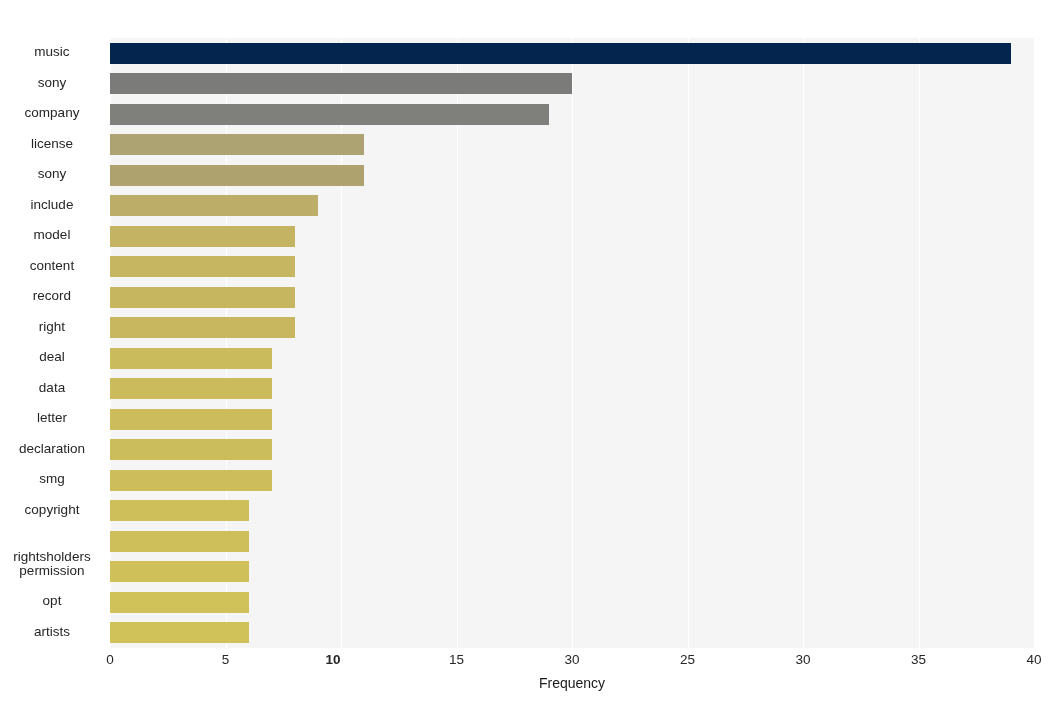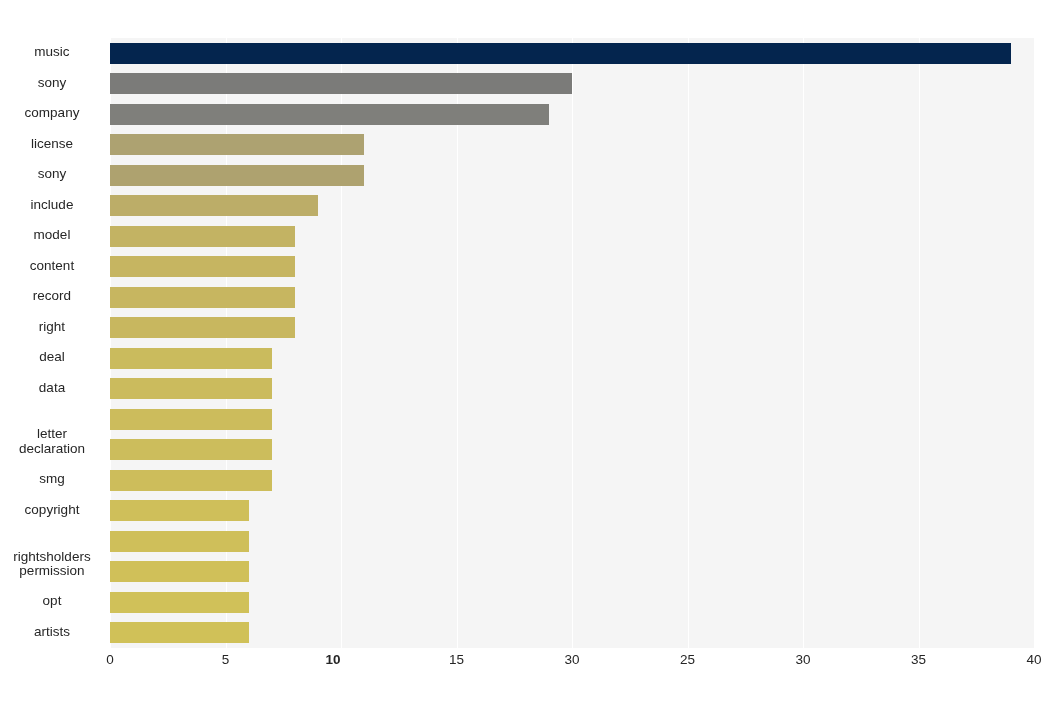--- a/index.html
+++ b/index.html
@@ -205,21 +205,21 @@
       <div class="y-tick-label" style="top: 67.25px;">company</div>
       <div class="y-tick-label" style="top: 97.75px; margin-left: 39px;">license</div>
       <div class="y-tick-label" style="top: 128.25px;">sony</div>
       <div class="y-tick-label" style="top: 158.75px;">include</div>
       <div class="y-tick-label" style="top: 189.25px;">model</div>
       <div class="y-tick-label" style="top: 219.75px;">content</div>
       <div class="y-tick-label" style="top: 250.25px; padding-left: 32px;">record</div>
       <div class="y-tick-label" style="top: 280.75px;">right</div>
       <div class="y-tick-label" style="top: 311.25px;">deal</div>
       <div class="y-tick-label" style="top: 341.75px;">data</div>
-      <div class="y-tick-label" style="top: 372.25px; margin-top: 16px;">letter</div>
+      <div class="y-tick-label" style="top: 372.25px;">letter</div>
       <div class="y-tick-label" style="top: 402.75px;">declaration</div>
       <div class="y-tick-label" style="top: 433.25px;">smg</div>
       <div class="y-tick-label" style="top: 463.75px;">copyright</div>
       <div class="y-tick-label" style="top: 511px;">rightsholders</div>
       <div class="y-tick-label" style="top: 524.75px;">permission</div>
       <div class="y-tick-label" style="top: 555.25px;">opt</div>
       <div class="y-tick-label" style="top: 585.75px;">artists</div>
     </div>
 
   <div id="x-axis-labels">
@@ -227,14 +227,15 @@
       <div class="x-tick-label" style="left: 115.5px;">5</div>
       <div class="x-tick-label" style="left: 223px; font-weight: bold;">10</div>
       <div class="x-tick-label" style="left: 346.5px;">15</div>
       <div class="x-tick-label" style="left: 462px;">30</div>
       <div class="x-tick-label" style="left: 577.5px;">25</div>
       <div class="x-tick-label" style="left: 693px;">30</div>
       <div class="x-tick-label" style="left: 808.5px;">35</div>
       <div class="x-tick-label" style="left: 924px;">40</div>
     </div>
 
+  <div id="x-axis-title">Frequency</div>
 
 </div>
 
 </body></html>

